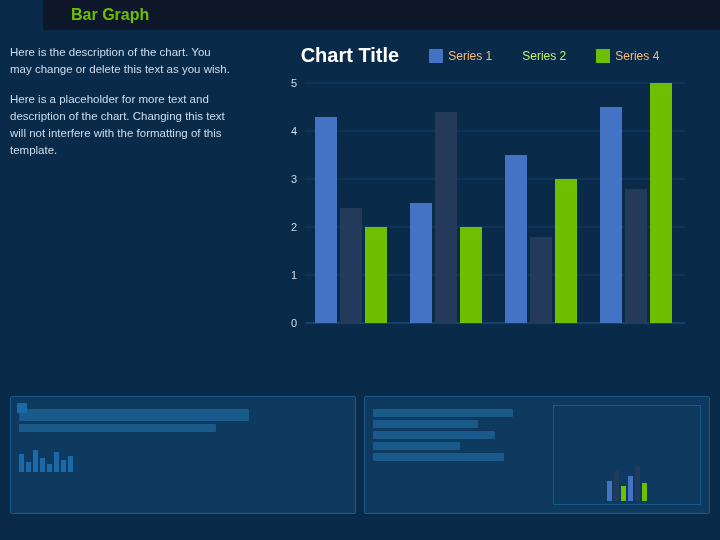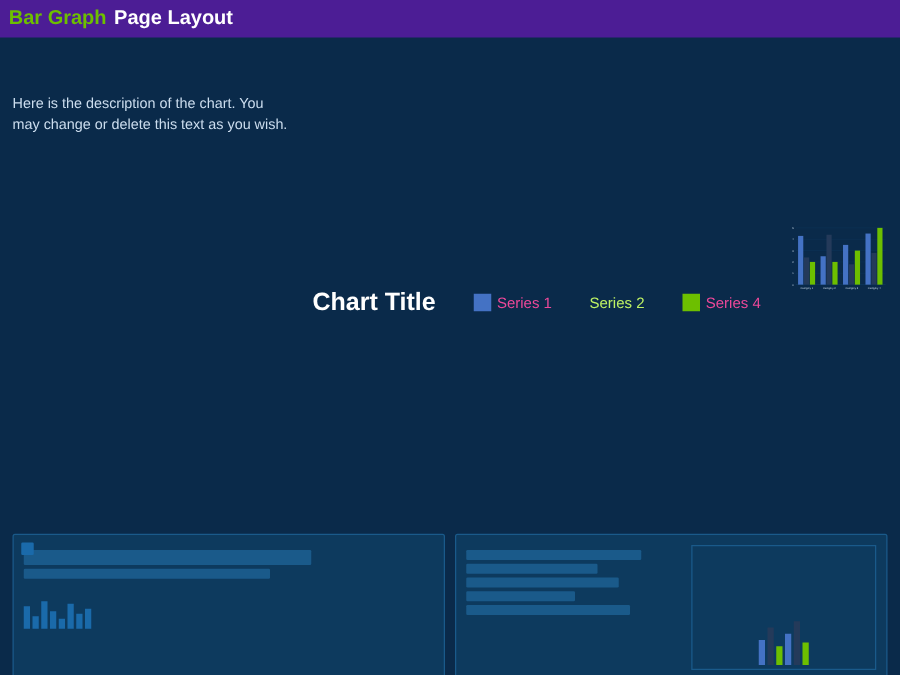--- a/index.html
+++ b/index.html
@@ -7,86 +7,85 @@
       width: 720px;
       height: 540px;
       background: #0a2a4a;
       font-family: Arial, sans-serif;
       overflow: hidden;
       position: relative;
     }
 
     
     #title-bar {
-      background: #4c1d95;
-      padding: 6px 7px;
+      background: #0f172a;
+      padding: 6px 28px;
       display: flex;
       align-items: center;
+      margin-left: 43px;
     }
     #title-bar span.bar-graph {
       color: #6dbf00;
       font-weight: bold;
       font-size: 16px;
       margin-right: 6px;
     }
     #title-bar span.page-layout {
       color: #fff;
       font-weight: bold;
       font-size: 16px;
     }
 
     
     #main {
       display: flex;
       flex-direction: row;
       padding: 14px 10px 6px 10px;
       gap: 10px;
       height: 360px;
-      margin-top: 31px;
     }
 
     
     #left-panel {
       width: 230px;
       flex-shrink: 0;
       color: #cde;
       font-size: 11.5px;
       line-height: 1.5;
       padding-right: 8px;
     }
     #left-panel p {
       margin-bottom: 12px;
     }
 
     
     #chart-area {
       flex: 1;
       display: flex;
-      flex-direction: row;
-      gap: 20px;
+      flex-direction: column;
     }
 
     
     #chart-header {
       display: flex;
       align-items: center;
       justify-content: center;
       gap: 30px;
       margin-bottom: 6px;
     }
     #chart-title {
       color: #fff;
       font-size: 20px;
       font-weight: bold;
     }
     .legend-item {
       display: flex;
       align-items: center;
       gap: 5px;
-      color: #ec4899;
+      color: #fdba74;
       font-size: 12px;
     }
     .legend-box {
       width: 14px;
       height: 14px;
       display: inline-block;
     }
 
     
     #chart-svg-container {
@@ -151,27 +150,27 @@
     .thumb-mini-bar {
       width: 5px;
       background: #1a6aaa;
     }
   </style>
 </head>
 <body>
 
 <div id="title-bar">
   <span class="bar-graph">Bar Graph</span>
-  <span class="page-layout">Page Layout</span>
 </div>
 
 <div id="main">
 
   <div id="left-panel">
     <p>Here is the description of the chart.  You may change or delete this text as you wish.</p>
+    <p>Here is a placeholder for more text and description of the chart.  Changing this text will not interfere with the formatting of this template.</p>
   </div>
 
   <div id="chart-area">
 
     <div id="chart-header">
       <span id="chart-title">Chart Title</span>
       <div class="legend-item">
         <span class="legend-box" style="background:#4472c4;"></span>
         <span>Series 1</span>
       </div>

